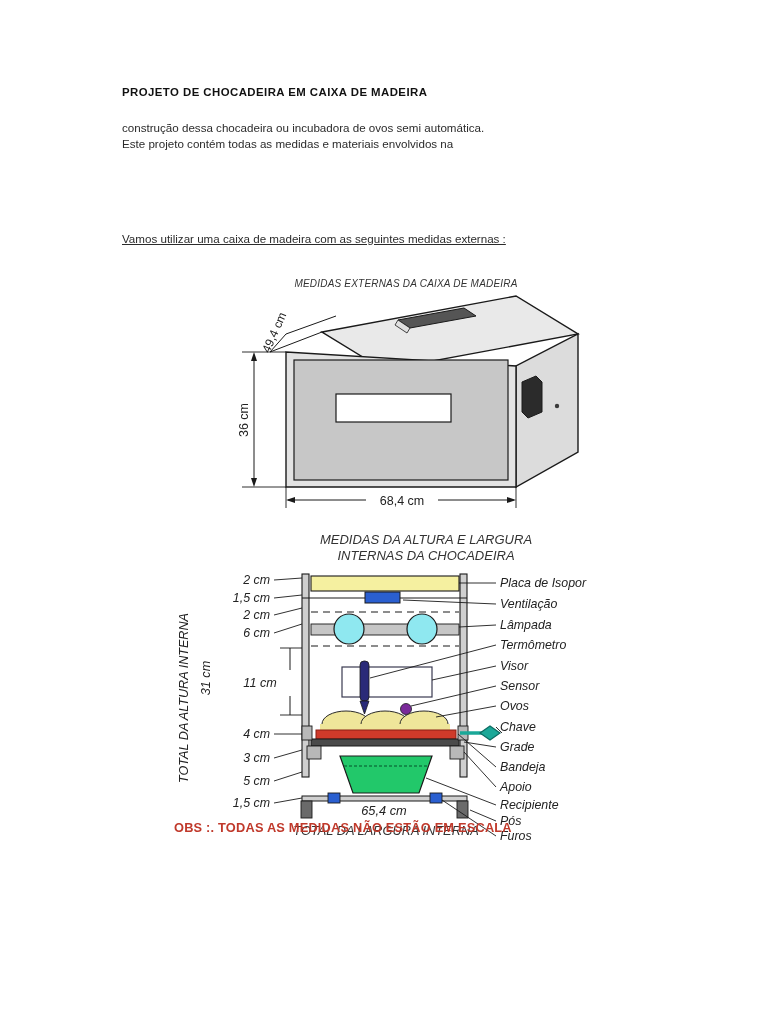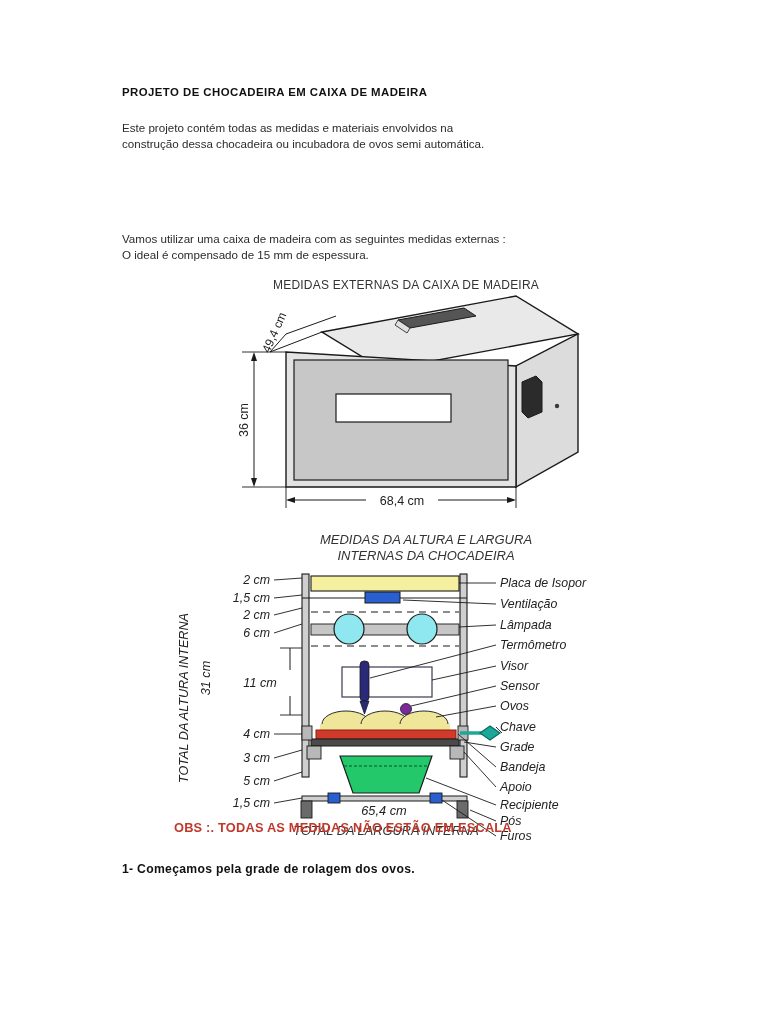--- a/index.html
+++ b/index.html
@@ -31,21 +31,21 @@
     position: absolute;
     left: 106px;
     font-size: 11.6px;
     line-height: 16.4px;
     color: #2b2b2b;
   }
   .para .ln { display: block; white-space: nowrap; }
 
   .p1 { top: 120px; }
   .p2 { top: 168px; }
-  .p3 { top: 231px; }
+  .p3 { top: 231px; text-decoration: underline; }
 
   .step-title {
     position: absolute;
     left: 106px; top: 862px;
     font-size: 12.2px;
     font-weight: bold;
     letter-spacing: 0.3px;
     color: #111;
     white-space: nowrap;
   }
@@ -55,23 +55,24 @@
   #fig-box { left: 210px; top: 272px; width: 360px; height: 242px; }
   #fig-interior { left: 158px; top: 528px; width: 462px; height: 315px; font-style: italic; }
 
   .fig svg { display: block; width: 100%; height: 100%; }
 
   .cap-ext {
     position: absolute;
     left: 210px; top: 278px;
     width: 360px;
     text-align: center;
-    font-size: 12px;
+    font-size: 10px;
     color: #333;
     letter-spacing: 0.2px;
+    font-style: italic;
   }
 
   .obs-line {
     position: absolute;
     left: 158px; top: 820px;
     width: 462px;
     font-size: 12.8px;
     font-weight: bold;
     color: #c0392b;
     letter-spacing: 0.2px;
@@ -79,30 +80,29 @@
   }
 </style>
 </head>
 <body>
 
 <div class="page">
 
   <div class="doc-title">PROJETO DE CHOCADEIRA EM CAIXA DE MADEIRA</div>
 
   <div class="para p1">
+    <span class="ln">construção dessa chocadeira ou incubadora de ovos semi automática.</span>
     <span class="ln">Este projeto contém todas as medidas e materiais envolvidos na</span>
-    <span class="ln">construção dessa chocadeira ou incubadora de ovos semi automática.</span>
   </div>
 
   <div class="para p2">
   </div>
 
   <div class="para p3">
     <span class="ln">Vamos utilizar uma caixa de madeira com as seguintes medidas externas :</span>
-    <span class="ln">O ideal é compensado de 15 mm de espessura.</span>
   </div>
 
   <div class="cap-ext">MEDIDAS EXTERNAS DA CAIXA DE MADEIRA</div>
 
   <div class="fig" id="fig-box">
     <svg viewBox="0 0 360 242">
 
       <polygon points="96,60 290,24 352,62 158,98" fill="#e9e9e9" stroke="#1a1a1a" stroke-width="1.4"></polygon>
 
       <polygon points="352,62 352,180 290,215 290,94" fill="#dcdcdc" stroke="#1a1a1a" stroke-width="1.4"></polygon>
@@ -277,15 +277,14 @@
       <line x1="296" y1="282" x2="322" y2="293" stroke="#1a1a1a" stroke-width="0.9"></line>
       <text x="326" y="297" font-family="Liberation Sans, sans-serif" font-size="12.4" fill="#222">Pós</text>
 
       <line x1="268" y1="272" x2="322" y2="308" stroke="#1a1a1a" stroke-width="0.9"></line>
       <text x="326" y="312" font-family="Liberation Sans, sans-serif" font-size="12.4" fill="#222">Furos</text>
     </svg>
   </div>
 
   <div class="obs-line">OBS :.  TODAS AS MEDIDAS NÃO ESTÃO EM ESCALA</div>
 
-  <div class="step-title">1- Começamos pela grade de rolagem dos ovos.</div>
 
 </div>
 
 </body></html>

